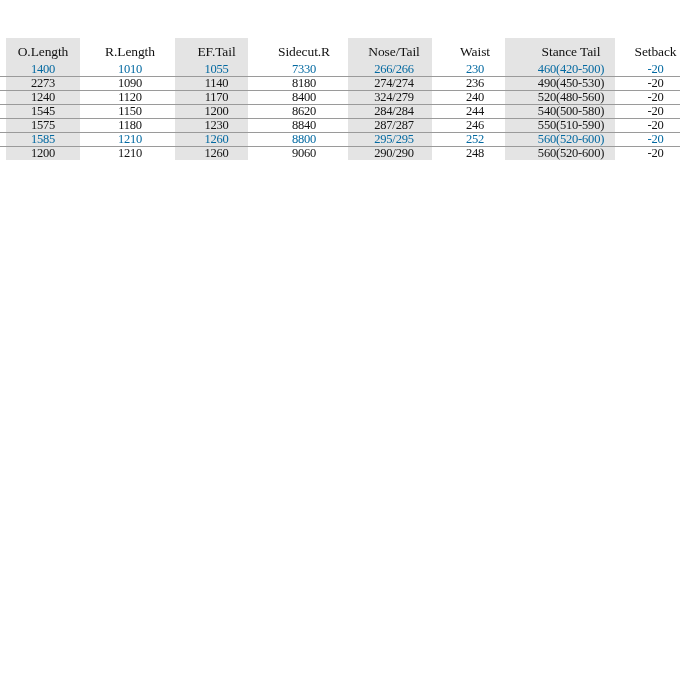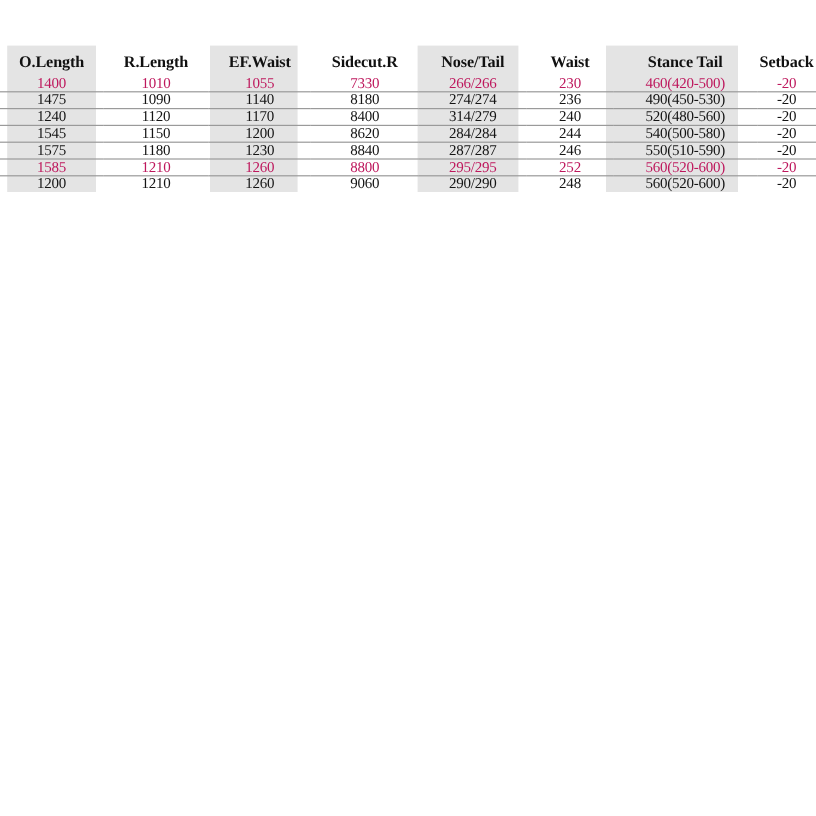--- a/index.html
+++ b/index.html
@@ -35,21 +35,21 @@
     text-align: center;
     vertical-align: middle;
     padding: 0;
     line-height: 13px;
     height: 13px;
     white-space: nowrap;
     background: transparent;
   }
 
   table.spec-table th {
-    font-weight: bold;
+    font-weight: normal;
     font-size: 13.5px;
     color: #111111;
     height: 21px;
     line-height: 21px;
     padding-top: 3px;
     letter-spacing: -0.1px;
   }
 
   table.spec-table td {
     font-size: 12.5px;
@@ -62,21 +62,21 @@
   }
   table.spec-table tbody tr.data-row.last-row td {
     border-bottom: none;
   }
   table.spec-table tbody tr.first-data-row td {
     padding-top: 1px;
   }
 
   td.highlight-red,
   tr.row-highlight td {
-    color: #be185d;
+    color: #0369a1;
   }
 
   
   .col-band {
     position: absolute;
     top: 0;
     background: #e4e4e4;
     z-index: 1;
     pointer-events: none;
   }
@@ -109,21 +109,21 @@
         <col class="c3">
       <col class="c4">
         <col class="c5">
         <col class="c6">
         <col class="c7">
     </colgroup>
     <thead>
       <tr>
         <th>O.Length</th>
         <th>R.Length</th>
-        <th>EF.Waist</th>
+        <th>EF.Tail</th>
         <th>Sidecut.R</th>
         <th>Nose/Tail</th>
         <th>Waist</th>
         <th>Stance Tail</th>
         <th>Setback</th>
       </tr>
     </thead>
     <tbody>
 
       <tr class="data-row first-data-row row-highlight">
@@ -132,36 +132,36 @@
         <td>1055</td>
         <td>7330</td>
         <td>266/266</td>
         <td>230</td>
         <td>460(420-500)</td>
         <td>-20</td>
       </tr>
 
 
       <tr class="data-row">
-        <td>1475</td>
+        <td>2273</td>
         <td>1090</td>
         <td>1140</td>
         <td>8180</td>
         <td>274/274</td>
         <td>236</td>
         <td>490(450-530)</td>
         <td>-20</td>
       </tr>
 
       <tr class="data-row">
         <td>1240</td>
         <td>1120</td>
         <td>1170</td>
         <td>8400</td>
-        <td>314/279</td>
+        <td>324/279</td>
         <td>240</td>
         <td>520(480-560)</td>
         <td>-20</td>
       </tr>
 
       <tr class="data-row">
         <td>1545</td>
         <td>1150</td>
         <td>1200</td>
         <td>8620</td>

